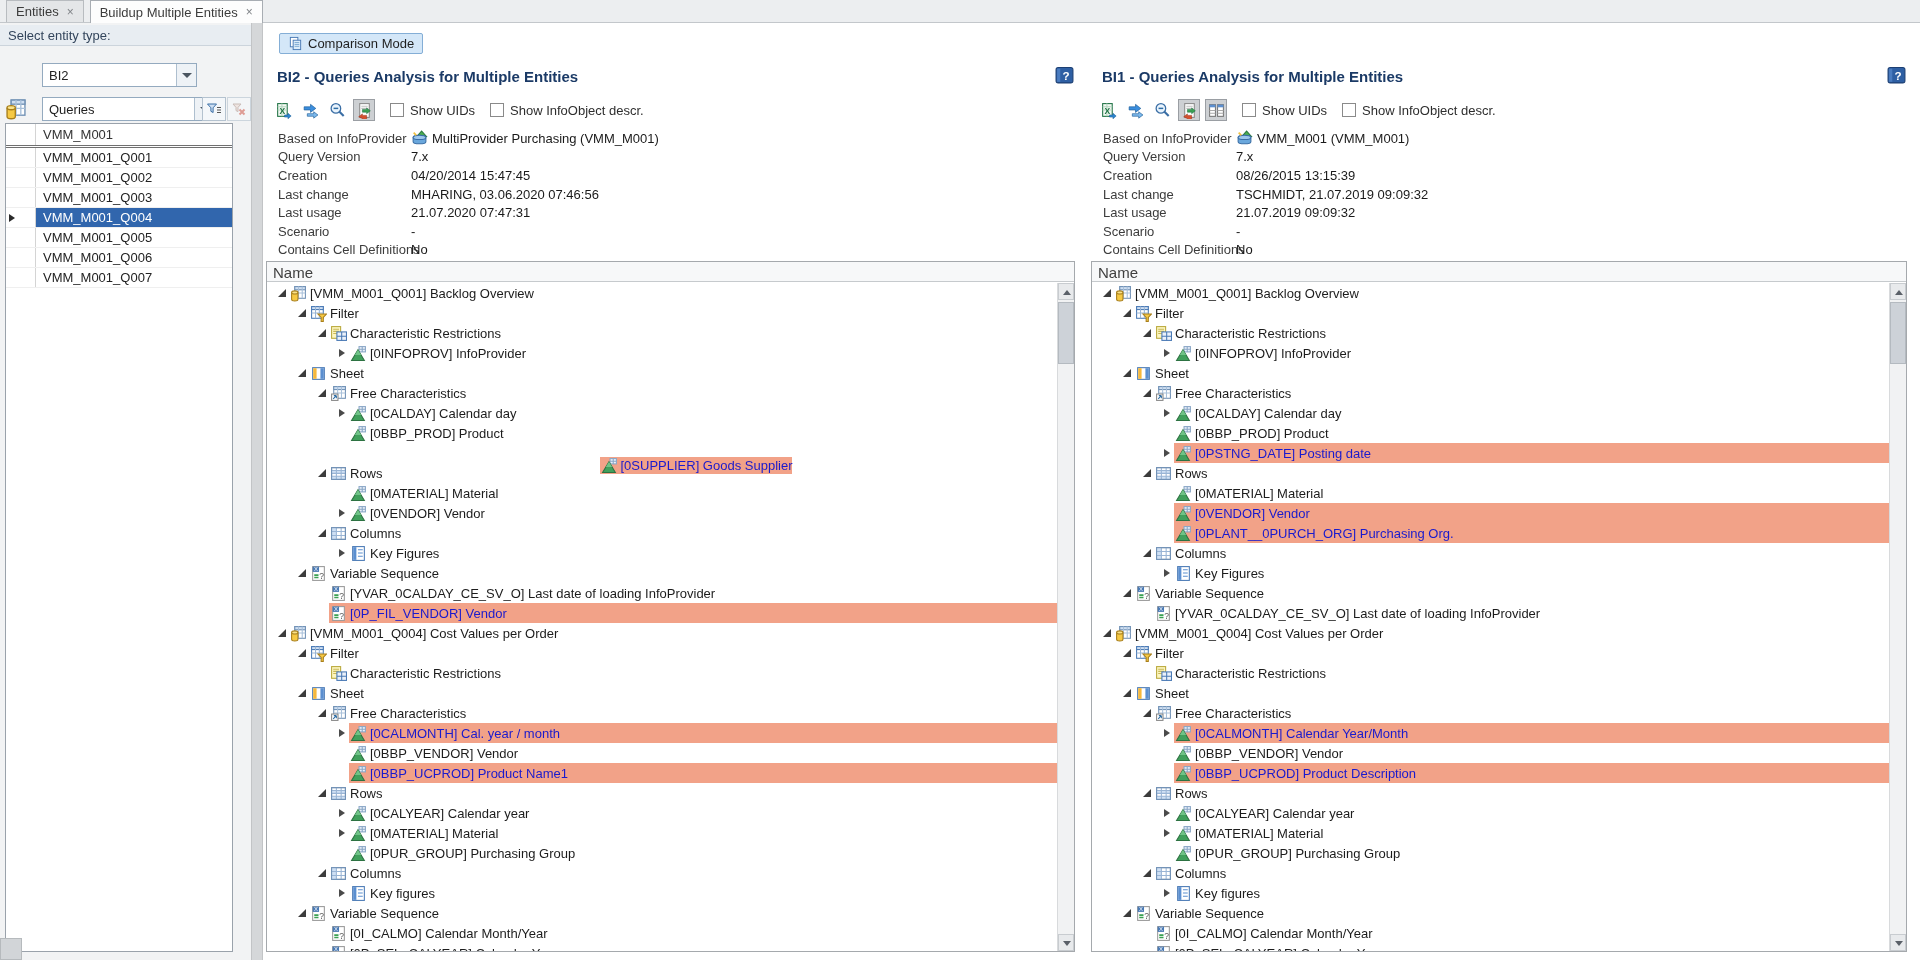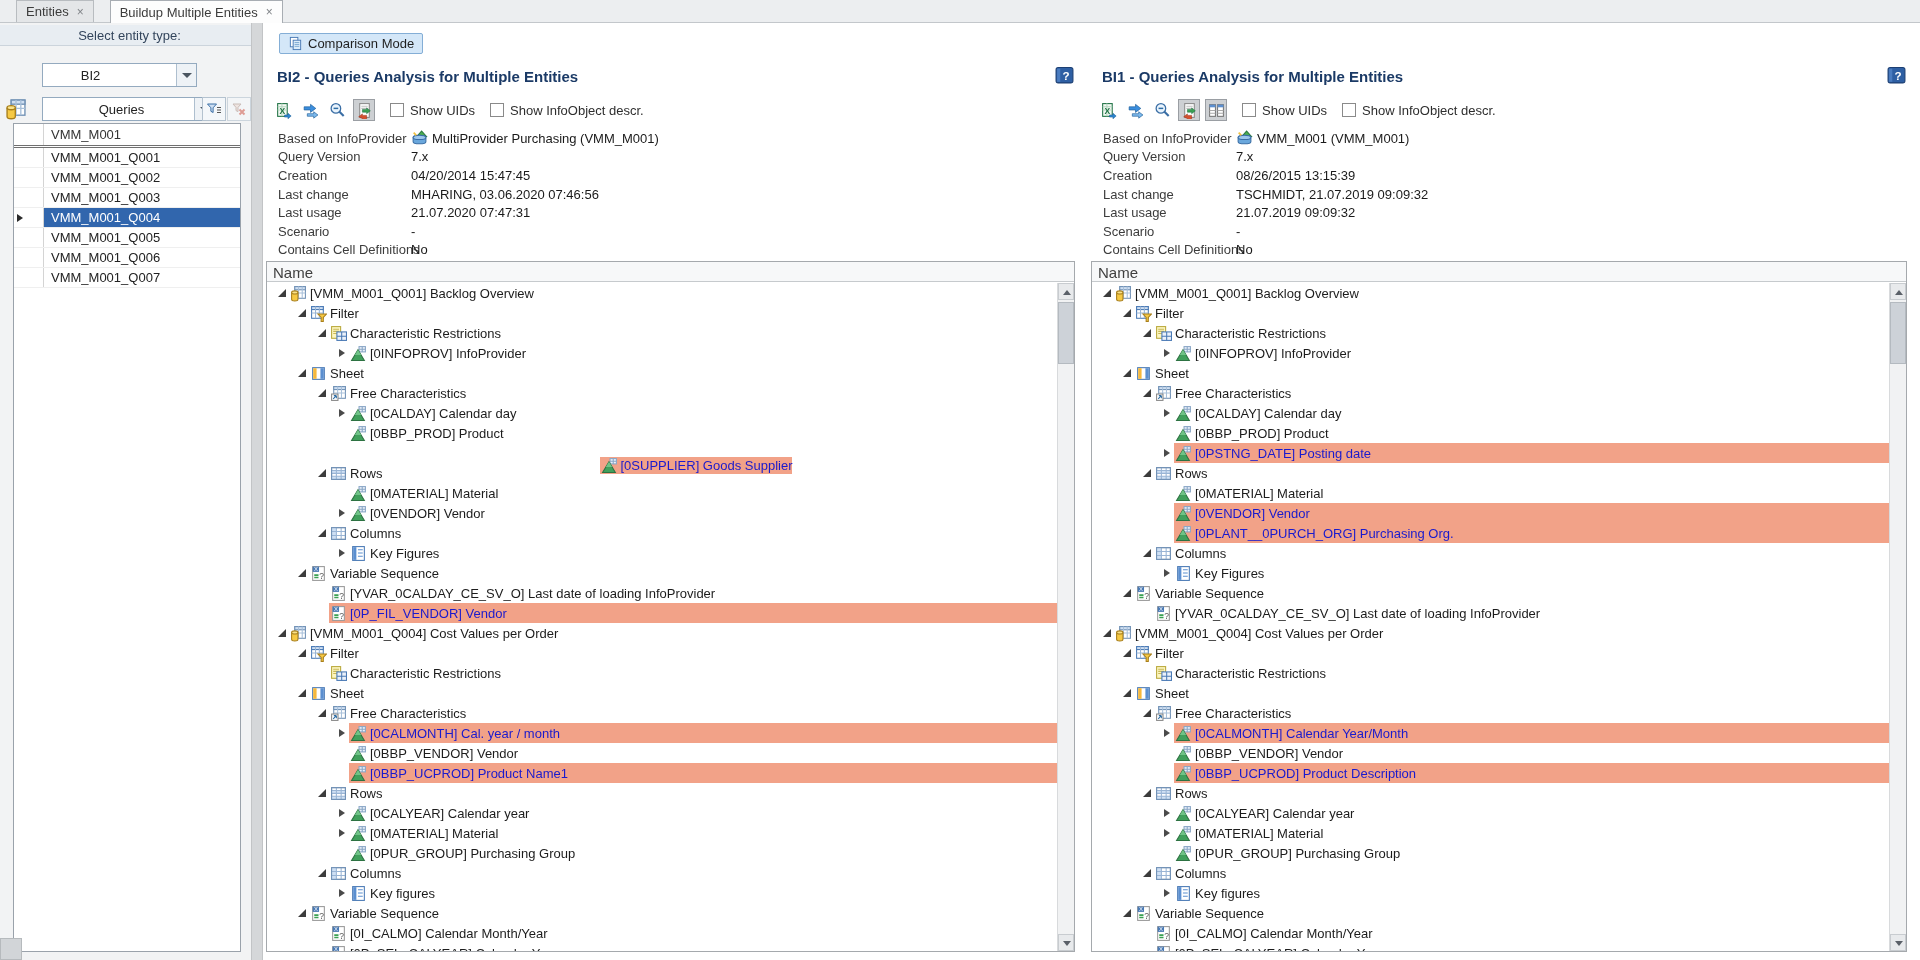--- a/index.html
+++ b/index.html
@@ -4,44 +4,44 @@
 <style>
   * { margin:0; padding:0; box-sizing:border-box; }
   html,body { width:1920px; height:960px; overflow:hidden; }
   body { font-family:"Liberation Sans", sans-serif; background:#f0f1f2; color:#1a1a1a; }
   .app { position:relative; width:1920px; height:960px; background:#f0f1f2; }
 
   
   #tabbar { position:absolute; left:0; top:0; width:1920px; height:23px; background:#eceef0;
             border-bottom:1px solid #c3c7cb; display:flex; align-items:flex-end; }
   .tab { display:flex; align-items:center; gap:8px; height:22px; padding:0 9px; font-size:13px; color:#3c3c3c;
-         background:#e4e6e8; border:1px solid #b8bcc0; border-bottom:none; margin-left:16px; cursor:default; }
+         background:#e4e6e8; border:1px solid #b8bcc0; border-bottom:none; margin-left:6px; cursor:default; }
   .tab.active { background:#fdfdfd; height:23px; margin-bottom:-1px; border-color:#a8adb3; }
   .tab-close { color:#808488; font-size:12px; line-height:1; }
 
   
-  #sidebar { position:absolute; left:0; top:23px; width:251px; height:937px; background:#f2f3f4;text-align:center; }
+  #sidebar { position:absolute; left:0; top:23px; width:251px; height:937px; background:#f2f3f4; }
   #sidebar-header { position:absolute; left:0; top:2px; width:251px; height:21px; background:#e8edf2;
                     border-bottom:1px solid #ccd4dc; font-size:13px; color:#33455c; padding:3px 0 0 8px; }
   .select { position:absolute; height:24px; background:#fff; border:1px solid #94aabf; display:flex; align-items:center; }
   .sel-text { flex:1; font-size:13px; padding-left:6px; color:#222; }
   .sel-btn { width:20px; height:100%; border-left:1px solid #aebfcf; background:#eef2f6; position:relative; }
   .sel-btn::after { content:""; position:absolute; left:5px; top:9px; border-left:5px solid transparent;
                     border-right:5px solid transparent; border-top:5px solid #4a5560; }
   #entity-type-select { left:42px; top:40px; width:155px;gap:44px; }
   #category-select   { left:42px; top:74px; width:173px; }
   #category-icon { position:absolute; left:5px; top:75px; width:22px; height:22px; }
   .side-btn { position:absolute; top:74px; width:24px; height:24px; background:#f4f7fa; border:1px solid #b4c2cf;
               display:flex; align-items:center; justify-content:center; }
   #filter-btn { left:202px; }
   #filter-clear-btn { left:227px; opacity:.6; }
   .side-btn .icon svg { width:16px; height:16px; }
 
   
-  #entity-list { position:absolute; left:5px; top:100px; width:228px; height:829px; background:#fff; border:1px solid #9aa2ab;margin-left:8px; }
+  #entity-list { position:absolute; left:5px; top:100px; width:228px; height:829px; background:#fff; border:1px solid #9aa2ab; }
   #el-header { height:24px; border-bottom:3px double #707070; display:flex; align-items:center; position:relative; }
   #el-header .gutter { width:30px; height:100%; border-right:1px solid #d4d4d4; display:flex; align-items:center; justify-content:center; }
   #el-header .hdr-label { font-size:13px; color:#333; padding-left:7px; }
   .el-row { height:20px; display:flex; align-items:center; border-bottom:1px solid #efefef; position:relative; cursor:default; }
   .el-gutter { width:30px; height:100%; border-right:1px solid #d4d4d4; flex:0 0 30px; position:relative; background:#fff; }
   .el-body { flex:1; height:100%; display:flex; align-items:center; gap:4px; padding-left:3px; }
   .el-label { font-size:13px; color:#222; white-space:nowrap; }
   .el-row.selected .el-body { background:#3166ad; }
   .el-row.selected .el-label { color:#fff; }
   .el-marker { position:absolute; left:3px; top:6px; width:0; height:0;

